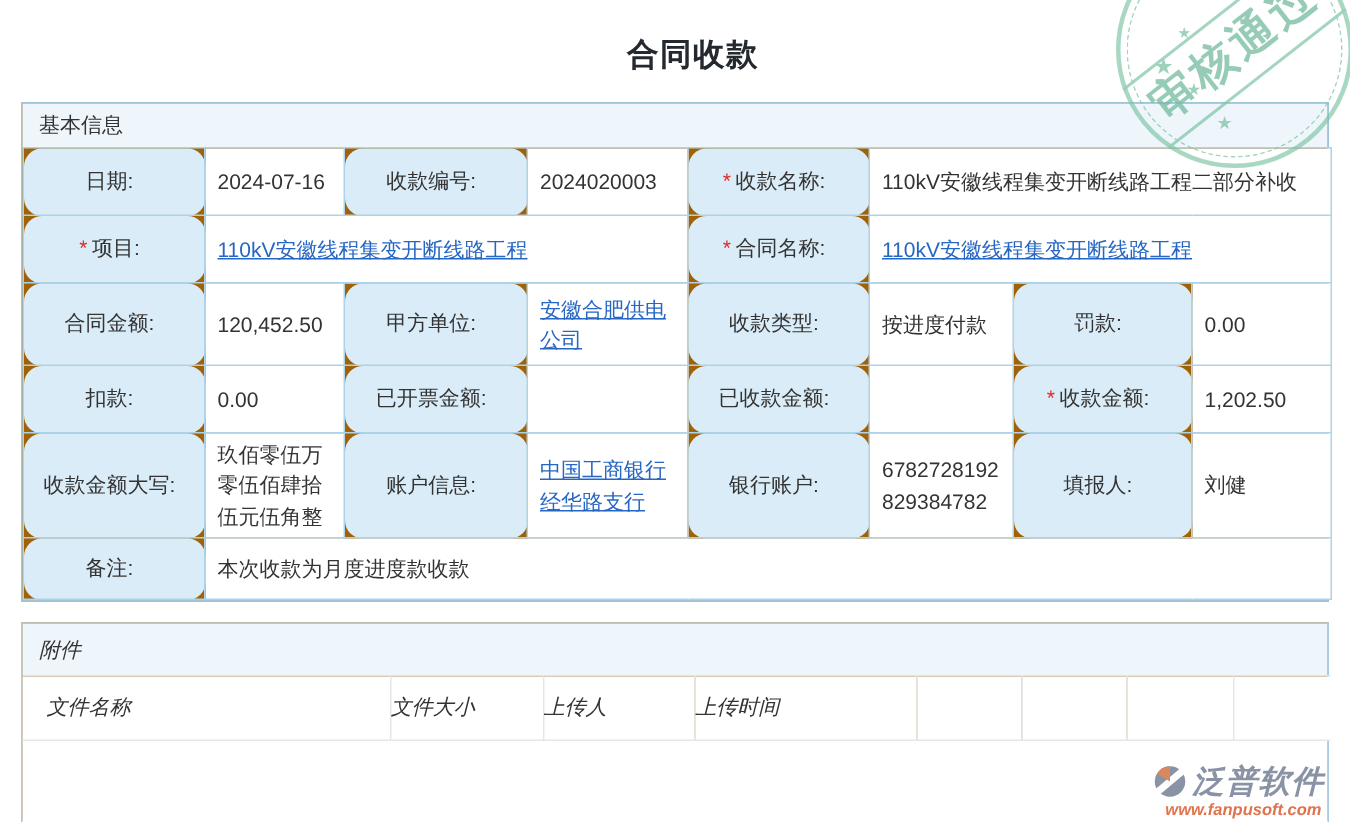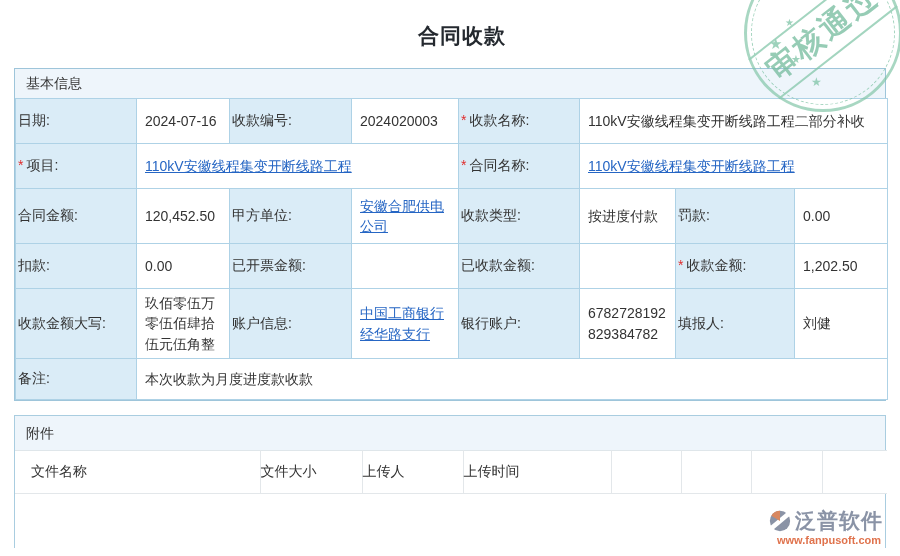--- a/index.html
+++ b/index.html
@@ -15,33 +15,33 @@
     position: absolute; top: 22px; left: 12px; width: 100%;
     text-align: center; font-size: 21px; font-weight: bold; color: #24292f;
     letter-spacing: 1px;
   }
   
   .section {
     position: absolute; left: 14px; width: 872px;
     border: 1px solid #9ec5da; background: #a16207;
   }
   .section.basic { top: 68px; }
-  .section.attach { top: 415px; height: 133px; border-color: #a9cde0; }
+  .section.attach { top: 415px; height: 133px; border-color: #a9cde0; font-style: italic; }
   .section-header {
     height: 29px; line-height: 29px; padding-left: 11px;
     background: #eef5fb; font-size: 14px; color: #333;
   }
   .section.attach .section-header { height: 34px; line-height: 34px; }
   
   table.grid { width: 100%; border-collapse: collapse; table-layout: fixed; }
   table.grid td {
     border: 1px solid #aed2e6; font-size: 14px; vertical-align: middle;
   }
   td.lbl {
-    background: #daecf7; text-align: left; padding: 4px 8px 4px 2px; color: #333;
+    background: #daecf7; text-align: center; padding: 4px 8px 4px 2px; color: #333; border-radius: 12px;
   }
   td.val {
     background: #fff; text-align: left; padding: 4px 8px; color: #333;
     word-break: break-all; line-height: 1.45;
   }
   .req { color: #e02b2b; margin-right: 3px; }
   a.lnk { color: #2666c4; text-decoration: underline; cursor: pointer; line-height: 1.45; }
   
   table.attach-grid { width: 100%; border-collapse: collapse; table-layout: fixed; }
   table.attach-grid td {

